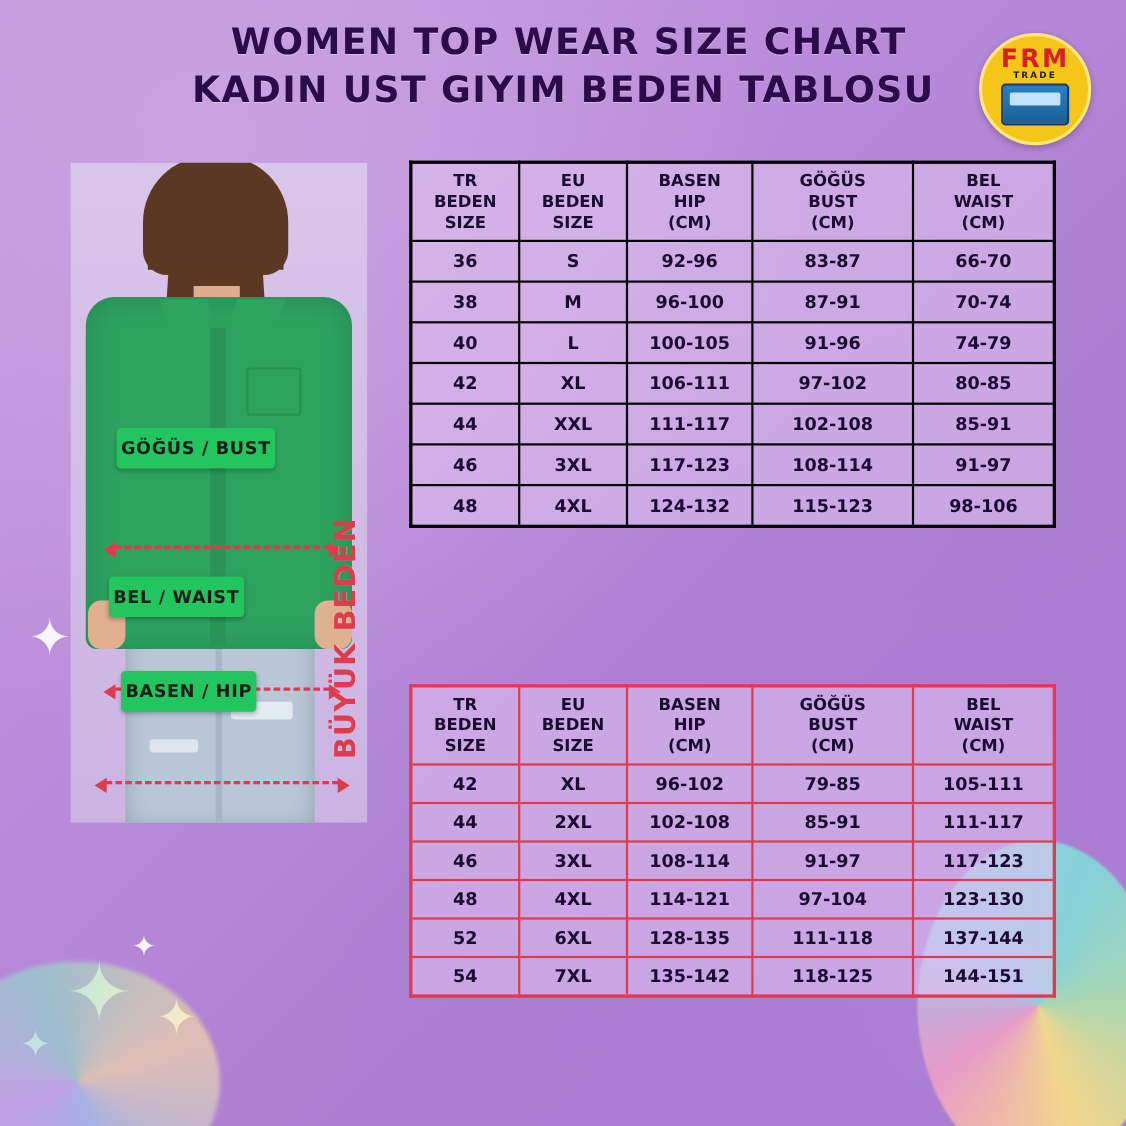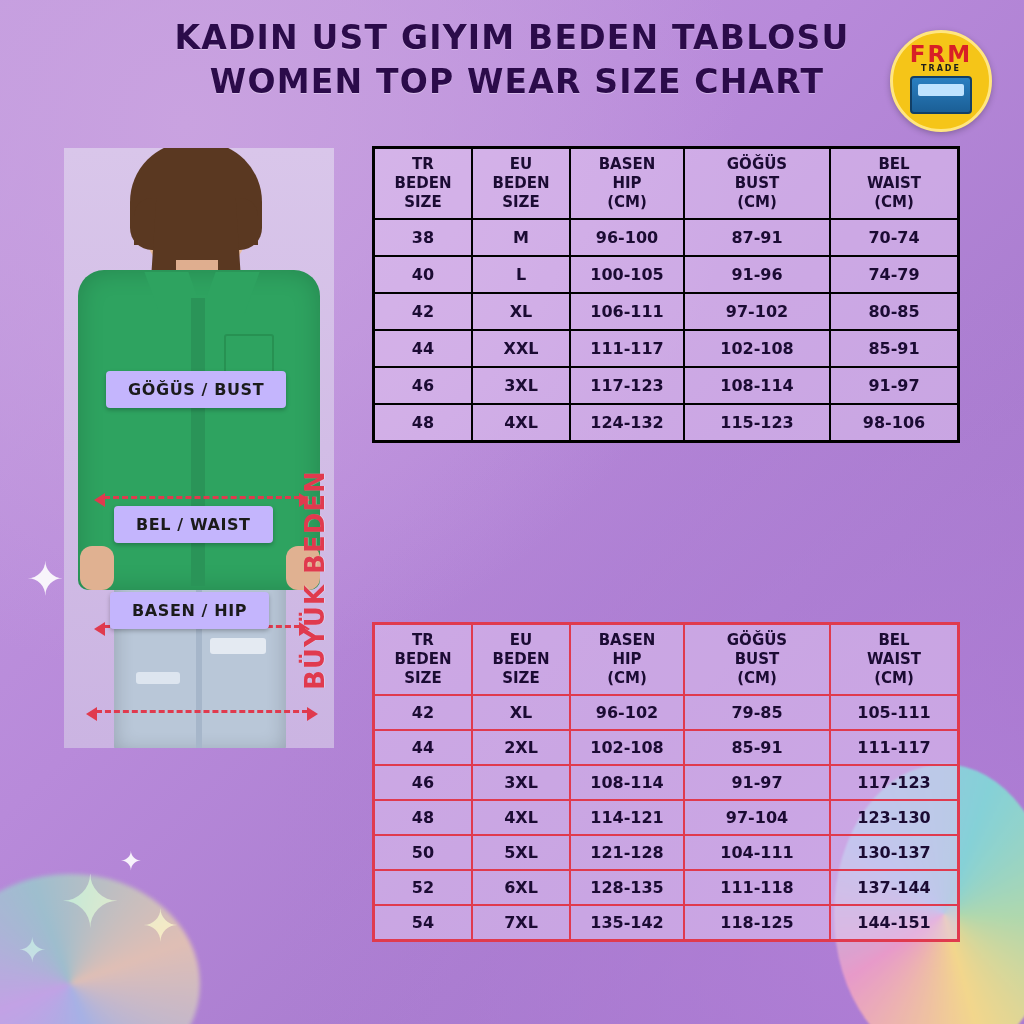--- a/index.html
+++ b/index.html
@@ -85,23 +85,23 @@
 
   
   .arrow-row{position:absolute;height:0;border-top:3px dashed #e03a4e;}
   .arrow-row:before,.arrow-row:after{
     content:"";position:absolute;top:-6px;width:0;height:0;border-top:7px solid transparent;border-bottom:7px solid transparent;
   }
   .arrow-row:before{left:-10px;border-right:11px solid #e03a4e;}
   .arrow-row:after{right:-10px;border-left:11px solid #e03a4e;}
 
   .tag{
-    position:absolute;background:#c4b5fd;border-radius:4px;color:#1b1b1b;font-weight:bold;
-    font-size:16px;letter-spacing:.6px;padding:9px 22px;white-space:nowrap;
-    box-shadow:0 2px 4px rgba(0,0,0,.25);font-family:"DejaVu Sans", sans-serif;
+    position:absolute;background:#22c55e;border-radius:4px;color:#1b1b1b;font-weight:bold;
+    font-size:16px;letter-spacing:.6px;padding:9px 4px;white-space:nowrap;
+    box-shadow:0 2px 4px rgba(0,0,0,.25);font-family:"DejaVu Sans", sans-serif;margin-top:18px;
   }
 
   
   .spark{position:absolute;color:#fff;opacity:.9;}
   
   .vlabel{
     position:absolute;left:300px;top:690px;transform:rotate(-90deg);transform-origin:left top;
     color:#e03a4e;font-weight:bold;font-size:26px;letter-spacing:1px;white-space:nowrap;
     text-shadow:0 1px 0 rgba(255,255,255,.3);
   }
@@ -130,22 +130,22 @@
   .swirl2{
     position:absolute;left:-60px;bottom:-70px;width:260px;height:220px;border-radius:50%;
     background:conic-gradient(from 160deg,#9fd0f0,#cdb5ef,#8fe3c8,#ffe6a0,#9fd0f0);
     filter:blur(2px);opacity:.6;
   }
 </style>
 </head>
 <body>
 
 <div class="title-wrap">
+  <div class="t t2">WOMEN TOP WEAR SIZE CHART</div>
   <div class="t">KADIN UST GIYIM BEDEN TABLOSU</div>
-  <div class="t t2">WOMEN TOP WEAR SIZE CHART</div>
 </div>
 
 <div class="logo">
   <div class="brand">FRM</div>
   <div class="sub">TRADE</div>
   <div class="cart"></div>
 </div>
 
 <div class="photo">
   <div class="ph-bg"></div>
@@ -164,21 +164,21 @@
   <div class="ph-pocket"></div>
   <div class="ph-hand-l"></div>
   <div class="ph-hand-r"></div>
 </div>
 
 <div class="arrow-row" style="left:104px;top:496px;width:196px;"></div>
 <div class="arrow-row" style="left:104px;top:625px;width:196px;"></div>
 <div class="arrow-row" style="left:96px;top:710px;width:212px;"></div>
 
 <div class="tag" style="left:106px;top:371px;">GÖĞÜS / BUST</div>
-<div class="tag" style="left:114px;top:506px;">BEL / WAIST</div>
+<div class="tag" style="left:99px;top:506px;">BEL / WAIST</div>
 <div class="tag" style="left:110px;top:592px;">BASEN / HIP</div>
 
 <div class="spark" style="left:26px;top:552px;font-size:46px;">✦</div>
 <div class="spark" style="left:60px;top:860px;font-size:72px;">✦</div>
 <div class="spark" style="left:142px;top:900px;font-size:44px;">✦</div>
 <div class="spark" style="left:18px;top:930px;font-size:34px;">✦</div>
 <div class="spark" style="left:120px;top:846px;font-size:26px;">✦</div>
 
 <div class="swirl"></div>
 <div class="swirl2"></div>
@@ -210,20 +210,27 @@
       </th>
       <th class="c4">
         <div>BEL</div>
         <div>WAIST</div>
         <div>(CM)</div>
       </th>
     </tr>
   </thead>
   <tbody>
       <tr>
+        <td class="c0">36</td>
+        <td class="c1">S</td>
+        <td class="c2">92-96</td>
+        <td class="c3">83-87</td>
+        <td class="c4">66-70</td>
+      </tr>
+      <tr>
         <td class="c0">38</td>
         <td class="c1">M</td>
         <td class="c2">96-100</td>
         <td class="c3">87-91</td>
         <td class="c4">70-74</td>
       </tr>
       <tr>
         <td class="c0">40</td>
         <td class="c1">L</td>
         <td class="c2">100-105</td>
@@ -314,27 +321,20 @@
         <td class="c4">117-123</td>
       </tr>
       <tr>
         <td class="c0">48</td>
         <td class="c1">4XL</td>
         <td class="c2">114-121</td>
         <td class="c3">97-104</td>
         <td class="c4">123-130</td>
       </tr>
       <tr>
-        <td class="c0">50</td>
-        <td class="c1">5XL</td>
-        <td class="c2">121-128</td>
-        <td class="c3">104-111</td>
-        <td class="c4">130-137</td>
-      </tr>
-      <tr>
         <td class="c0">52</td>
         <td class="c1">6XL</td>
         <td class="c2">128-135</td>
         <td class="c3">111-118</td>
         <td class="c4">137-144</td>
       </tr>
       <tr>
         <td class="c0">54</td>
         <td class="c1">7XL</td>
         <td class="c2">135-142</td>

